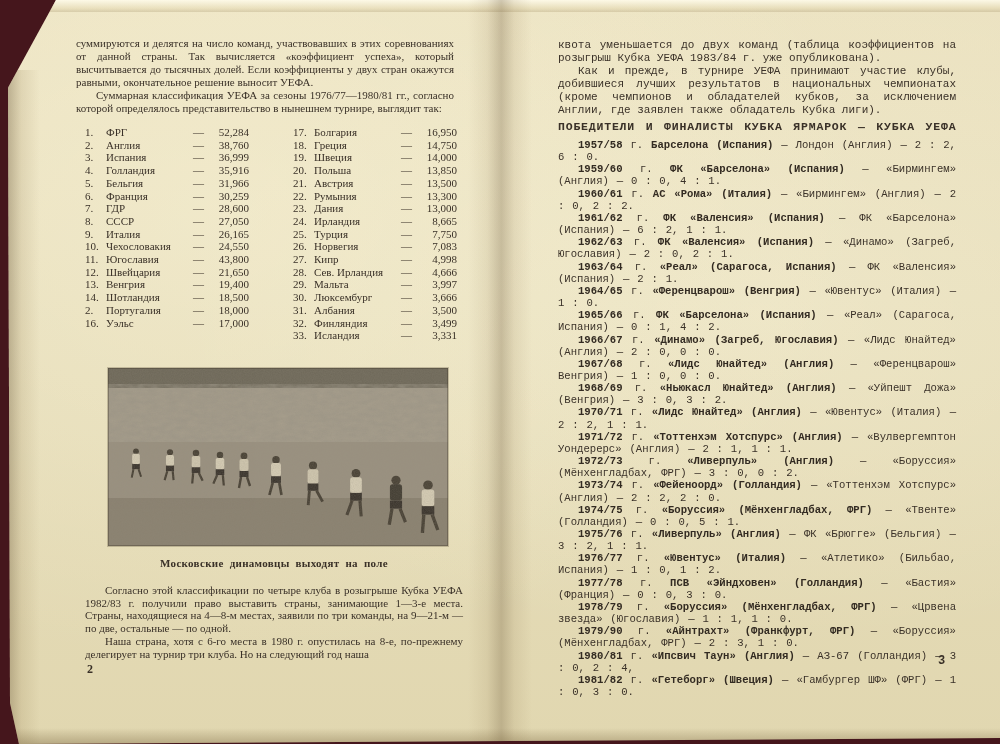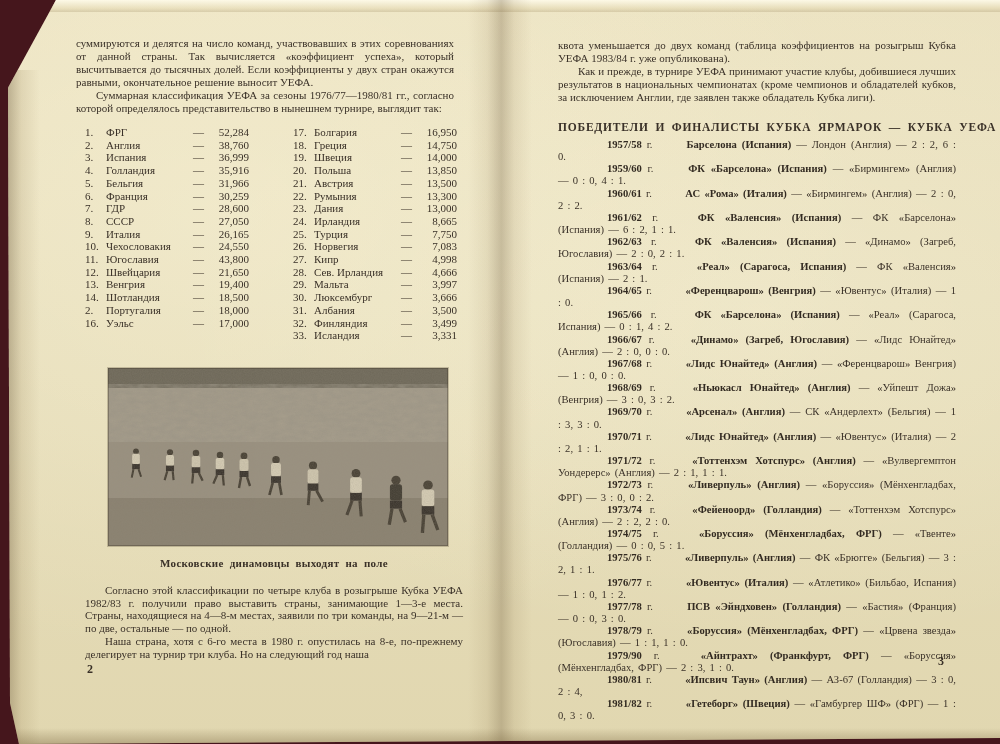--- a/index.html
+++ b/index.html
@@ -20,21 +20,21 @@
   .top-edge{position:absolute;top:0;left:0;right:0;height:12px;
     background:linear-gradient(180deg, rgba(255,252,236,0.85), rgba(214,200,156,0.25) 70%, rgba(130,108,64,0.22));}
   .bottom-edge{position:absolute;bottom:0;left:0;right:0;height:16px;
     background:linear-gradient(0deg, rgba(104,84,46,0.35), transparent);}
   .left-edge{position:absolute;left:6px;top:70px;width:34px;bottom:0;
     background:linear-gradient(90deg, rgba(92,72,40,0.38), rgba(130,104,60,0.14) 45%, transparent);}
   .gutter{position:absolute;left:468px;top:0;width:64px;height:100%;
     background:linear-gradient(90deg, transparent 0%, rgba(120,95,55,0.10) 30%, rgba(95,74,42,0.28) 52%, rgba(130,105,65,0.12) 72%, transparent 100%);}
   .page{position:absolute;top:0;bottom:0;}
   .page-left{left:0;width:500px;}
-  .page-right{left:500px;width:500px;}
+  .page-right{left:500px;width:500px;font-family:Liberation Mono, monospace;}
 
   .abs{position:absolute;}
   .par{font-size:11px;line-height:13px;text-align:justify;margin:0;}
   .indent{text-indent:20px;}
 
   
   .ranking{display:flex;gap:44px;}
   .ranking-col{width:164px;}
   .ranking-row{display:flex;font-size:11px;line-height:12.7px;}
   .rank-num{width:21px;flex:none;}
@@ -43,21 +43,21 @@
   .rank-value{width:42px;text-align:right;flex:none;}
 
   .photo-frame{width:340px;height:178px;overflow:hidden;box-shadow:0 0 0 1px rgba(70,58,38,0.25);}
   .photo-frame svg{display:block;}
 
   .caption{font-weight:bold;font-size:11px;text-align:center;letter-spacing:0.3px;word-spacing:3px;}
 
   .heading{font-weight:bold;font-size:11.5px;letter-spacing:0.8px;word-spacing:3px;line-height:14px;white-space:nowrap;}
 
   .result{font-size:10.6px;line-height:12.15px;text-align:justify;margin:0;text-indent:20px;word-spacing:1.5px;}
-  .result b{color:#332b22;margin-left:29px;}
+  .result b{color:#332b22;}
 
   .pagenum{font-size:12px;font-weight:bold;}
 </style>
 </head>
 <body>
 
 <div class="book">
   <div class="top-edge"></div>
   <div class="left-edge"></div>
   <div class="gutter"></div>
@@ -383,21 +383,20 @@
         <p class="result"><b>1959/60</b> г. <b>ФК «Барселона» (Испания)</b> — <span>«Бирмингем» (Англия)</span> — <span>0 : 0, 4 : 1.</span></p>
         <p class="result"><b>1960/61</b> г. <b>АС «Рома» (Италия)</b> — <span>«Бирмингем» (Англия)</span> — <span>2 : 0,  2 : 2.</span></p>
         <p class="result"><b>1961/62</b> г. <b>ФК «Валенсия» (Испания)</b> — <span>ФК «Барселона» (Испания)</span> — <span>6 : 2, 1 : 1.</span></p>
         <p class="result"><b>1962/63</b> г. <b>ФК «Валенсия» (Испания)</b> — <span>«Динамо» (Загреб, Югославия)</span> — <span>2 : 0, 2 : 1.</span></p>
         <p class="result"><b>1963/64</b> г. <b>«Реал» (Сарагоса, Испания)</b> — <span>ФК «Валенсия» (Испания)</span> — <span>2 : 1.</span></p>
         <p class="result"><b>1964/65</b> г. <b>«Ференцварош» (Венгрия)</b> — <span>«Ювентус» (Италия)</span> — <span>1 : 0.</span></p>
         <p class="result"><b>1965/66</b> г. <b>ФК «Барселона» (Испания)</b> — <span>«Реал» (Сарагоса, Испания)</span> — <span>0 : 1, 4 : 2.</span></p>
         <p class="result"><b>1966/67</b> г. <b>«Динамо» (Загреб, Югославия)</b> — <span>«Лидс Юнайтед» (Англия)</span> — <span>2 : 0, 0 : 0.</span></p>
         <p class="result"><b>1967/68</b> г. <b>«Лидс Юнайтед» (Англия)</b> — <span>«Ференцварош» Венгрия)</span> — <span>1 : 0, 0 : 0.</span></p>
         <p class="result"><b>1968/69</b> г. <b>«Ньюкасл Юнайтед» (Англия)</b> — <span>«Уйпешт Дожа» (Венгрия)</span> — <span>3 : 0, 3 : 2.</span></p>
-        <p class="result"><b>1969/70</b> г. <b>«Арсенал» (Англия)</b> — <span>СК «Андерлехт» (Бельгия)</span> — <span>1 : 3, 3 : 0.</span></p>
         <p class="result"><b>1970/71</b> г. <b>«Лидс Юнайтед» (Англия)</b> — <span>«Ювентус» (Италия)</span> — <span>2 : 2, 1 : 1.</span></p>
         <p class="result"><b>1971/72</b> г. <b>«Тоттенхэм Хотспурс» (Англия)</b> — <span>«Вулвергемптон Уондерерс» (Англия)</span> — <span>2 : 1, 1 : 1.</span></p>
         <p class="result"><b>1972/73</b> г. <b>«Ливерпуль» (Англия)</b> — <span>«Боруссия» (Мёнхенгладбах, ФРГ)</span> — <span>3 : 0, 0 : 2.</span></p>
         <p class="result"><b>1973/74</b> г. <b>«Фейеноорд» (Голландия)</b> — <span>«Тоттенхэм Хотспурс» (Англия)</span> — <span>2 : 2, 2 : 0.</span></p>
         <p class="result"><b>1974/75</b> г. <b>«Боруссия» (Мёнхенгладбах, ФРГ)</b> — <span>«Твенте» (Голландия)</span> — <span>0 : 0, 5 : 1.</span></p>
         <p class="result"><b>1975/76</b> г. <b>«Ливерпуль» (Англия)</b> — <span>ФК «Брюгге» (Бельгия)</span> — <span>3 : 2, 1 : 1.</span></p>
         <p class="result"><b>1976/77</b> г. <b>«Ювентус» (Италия)</b> — <span>«Атлетико» (Бильбао, Испания)</span> — <span>1 : 0, 1 : 2.</span></p>
         <p class="result"><b>1977/78</b> г. <b>ПСВ «Эйндховен» (Голландия)</b> — <span>«Бастия» (Франция)</span> — <span>0 : 0, 3 : 0.</span></p>
         <p class="result"><b>1978/79</b> г. <b>«Боруссия» (Мёнхенгладбах, ФРГ)</b> — <span>«Црвена звезда» (Югославия)</span> — <span>1 : 1, 1 : 0.</span></p>
         <p class="result"><b>1979/90</b> г. <b>«Айнтрахт» (Франкфурт, ФРГ)</b> — <span>«Боруссия» (Мёнхенгладбах, ФРГ)</span> — <span>2 : 3, 1 : 0.</span></p>

